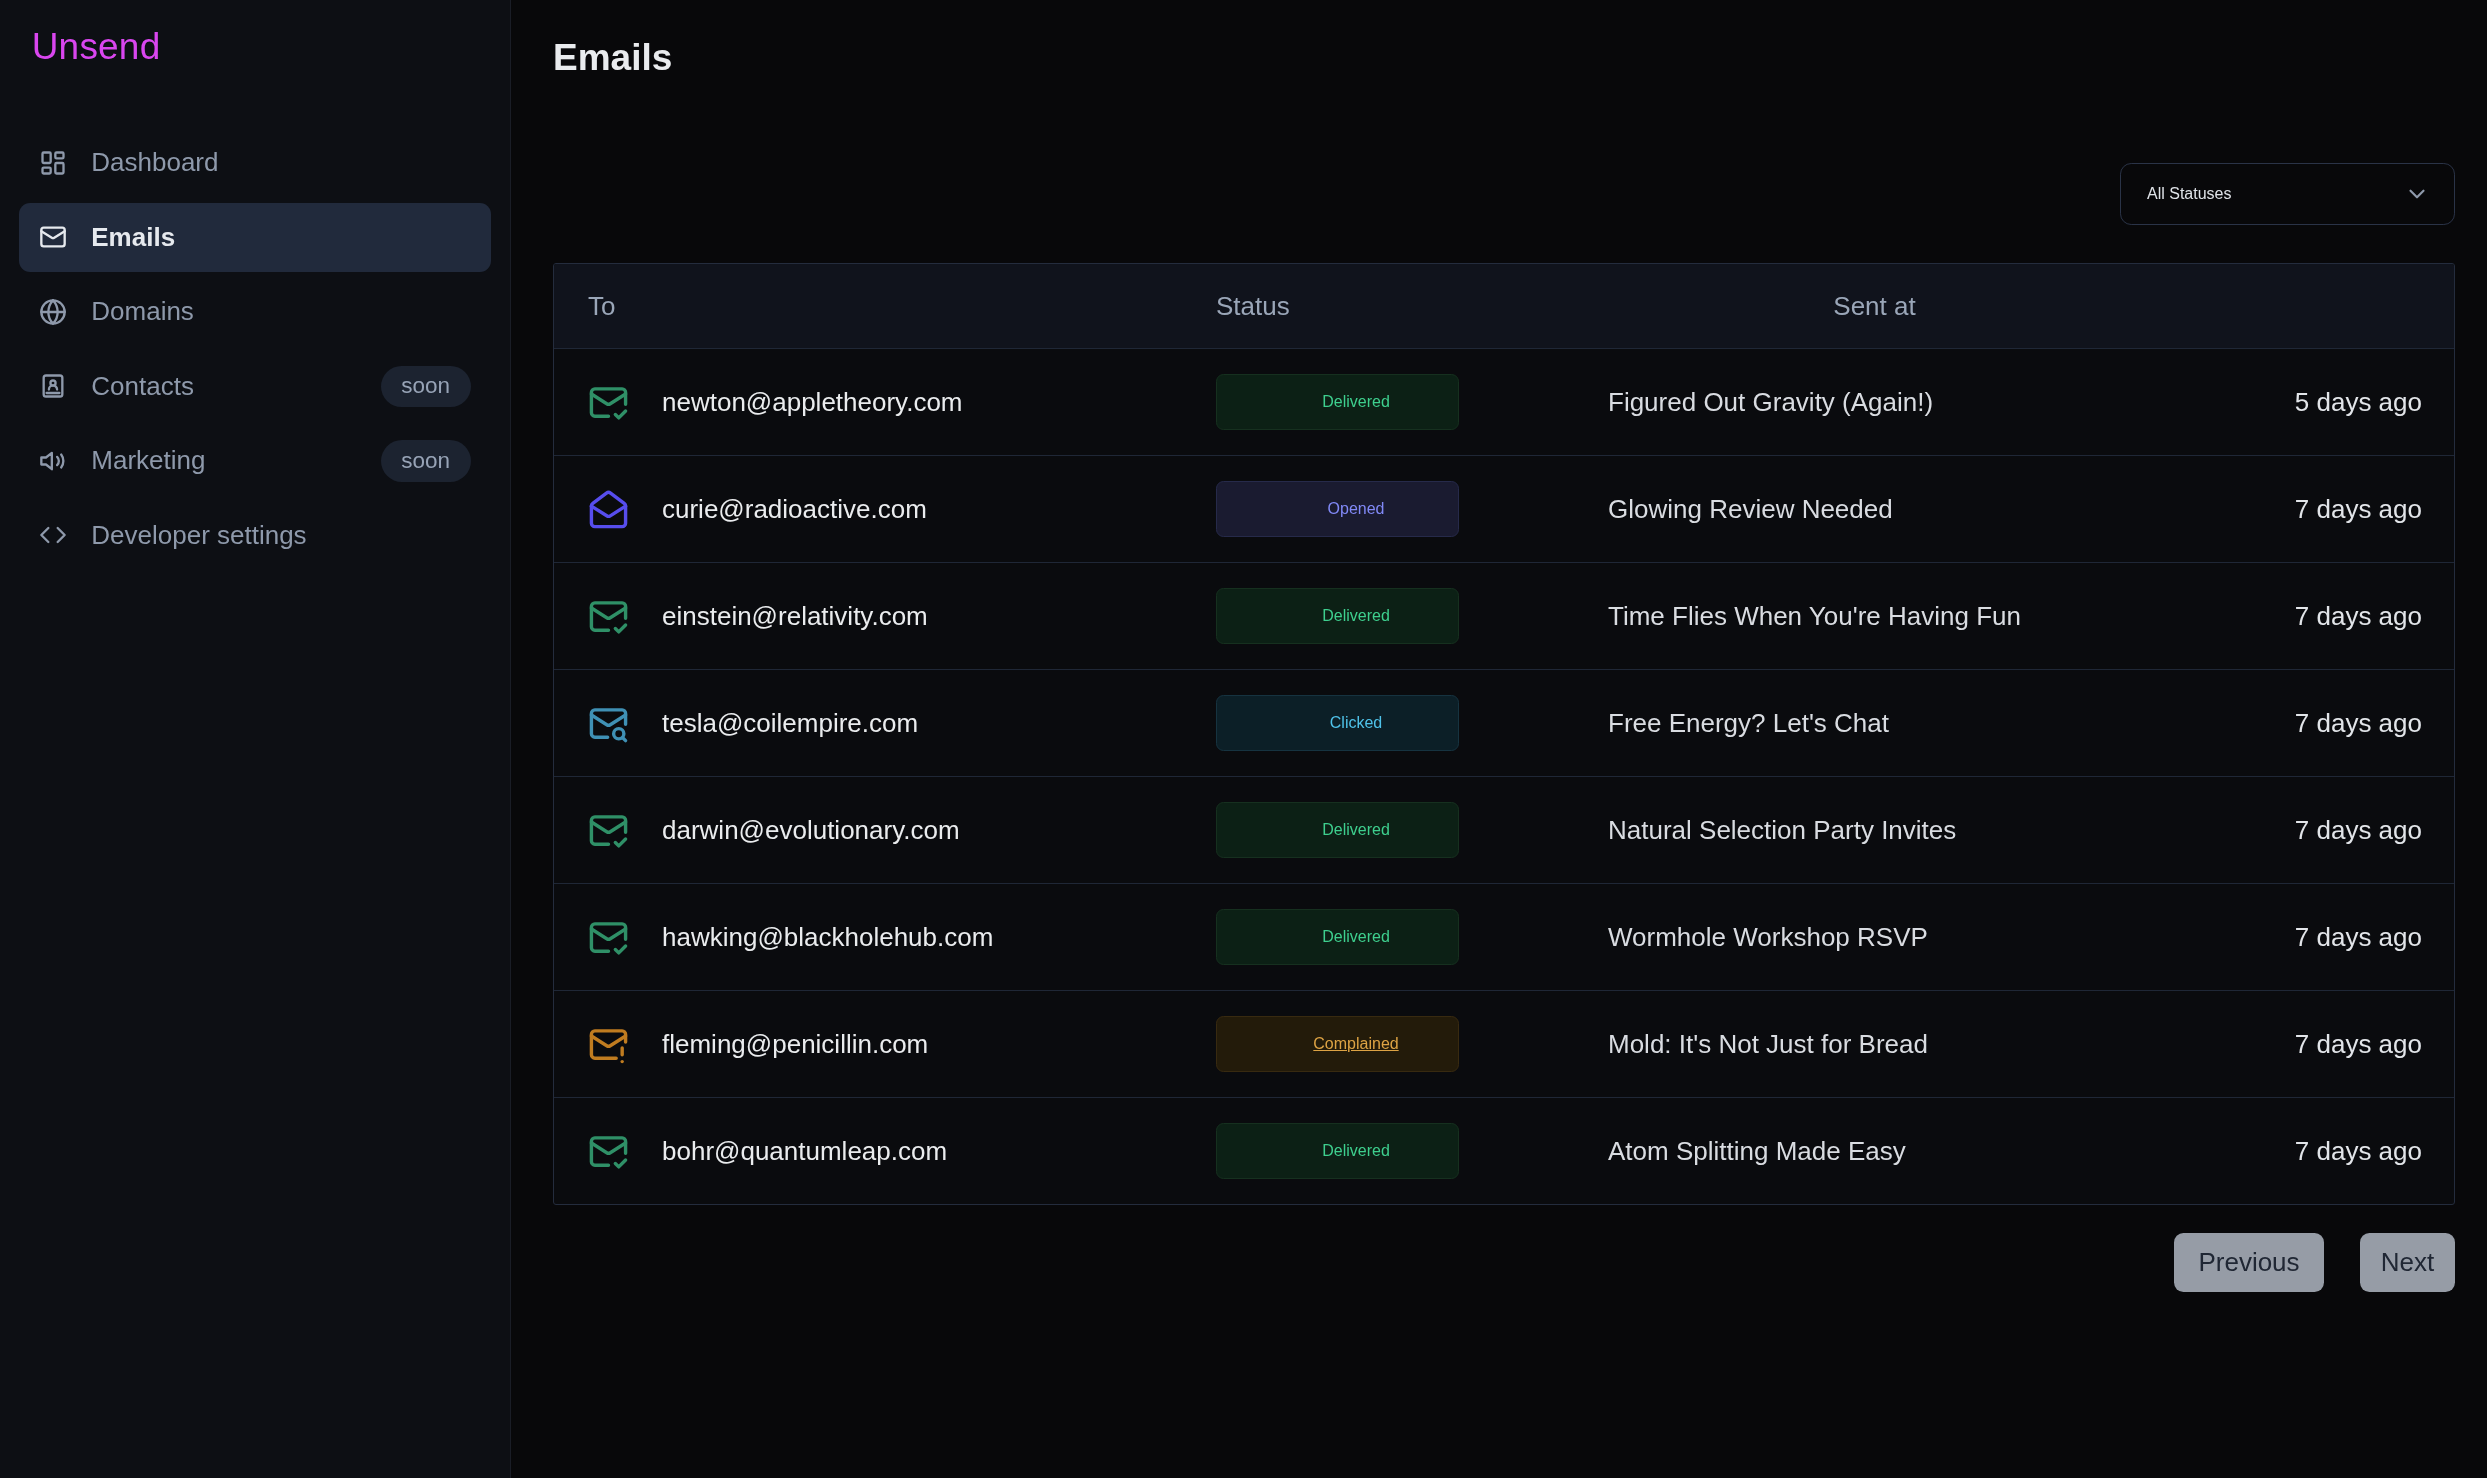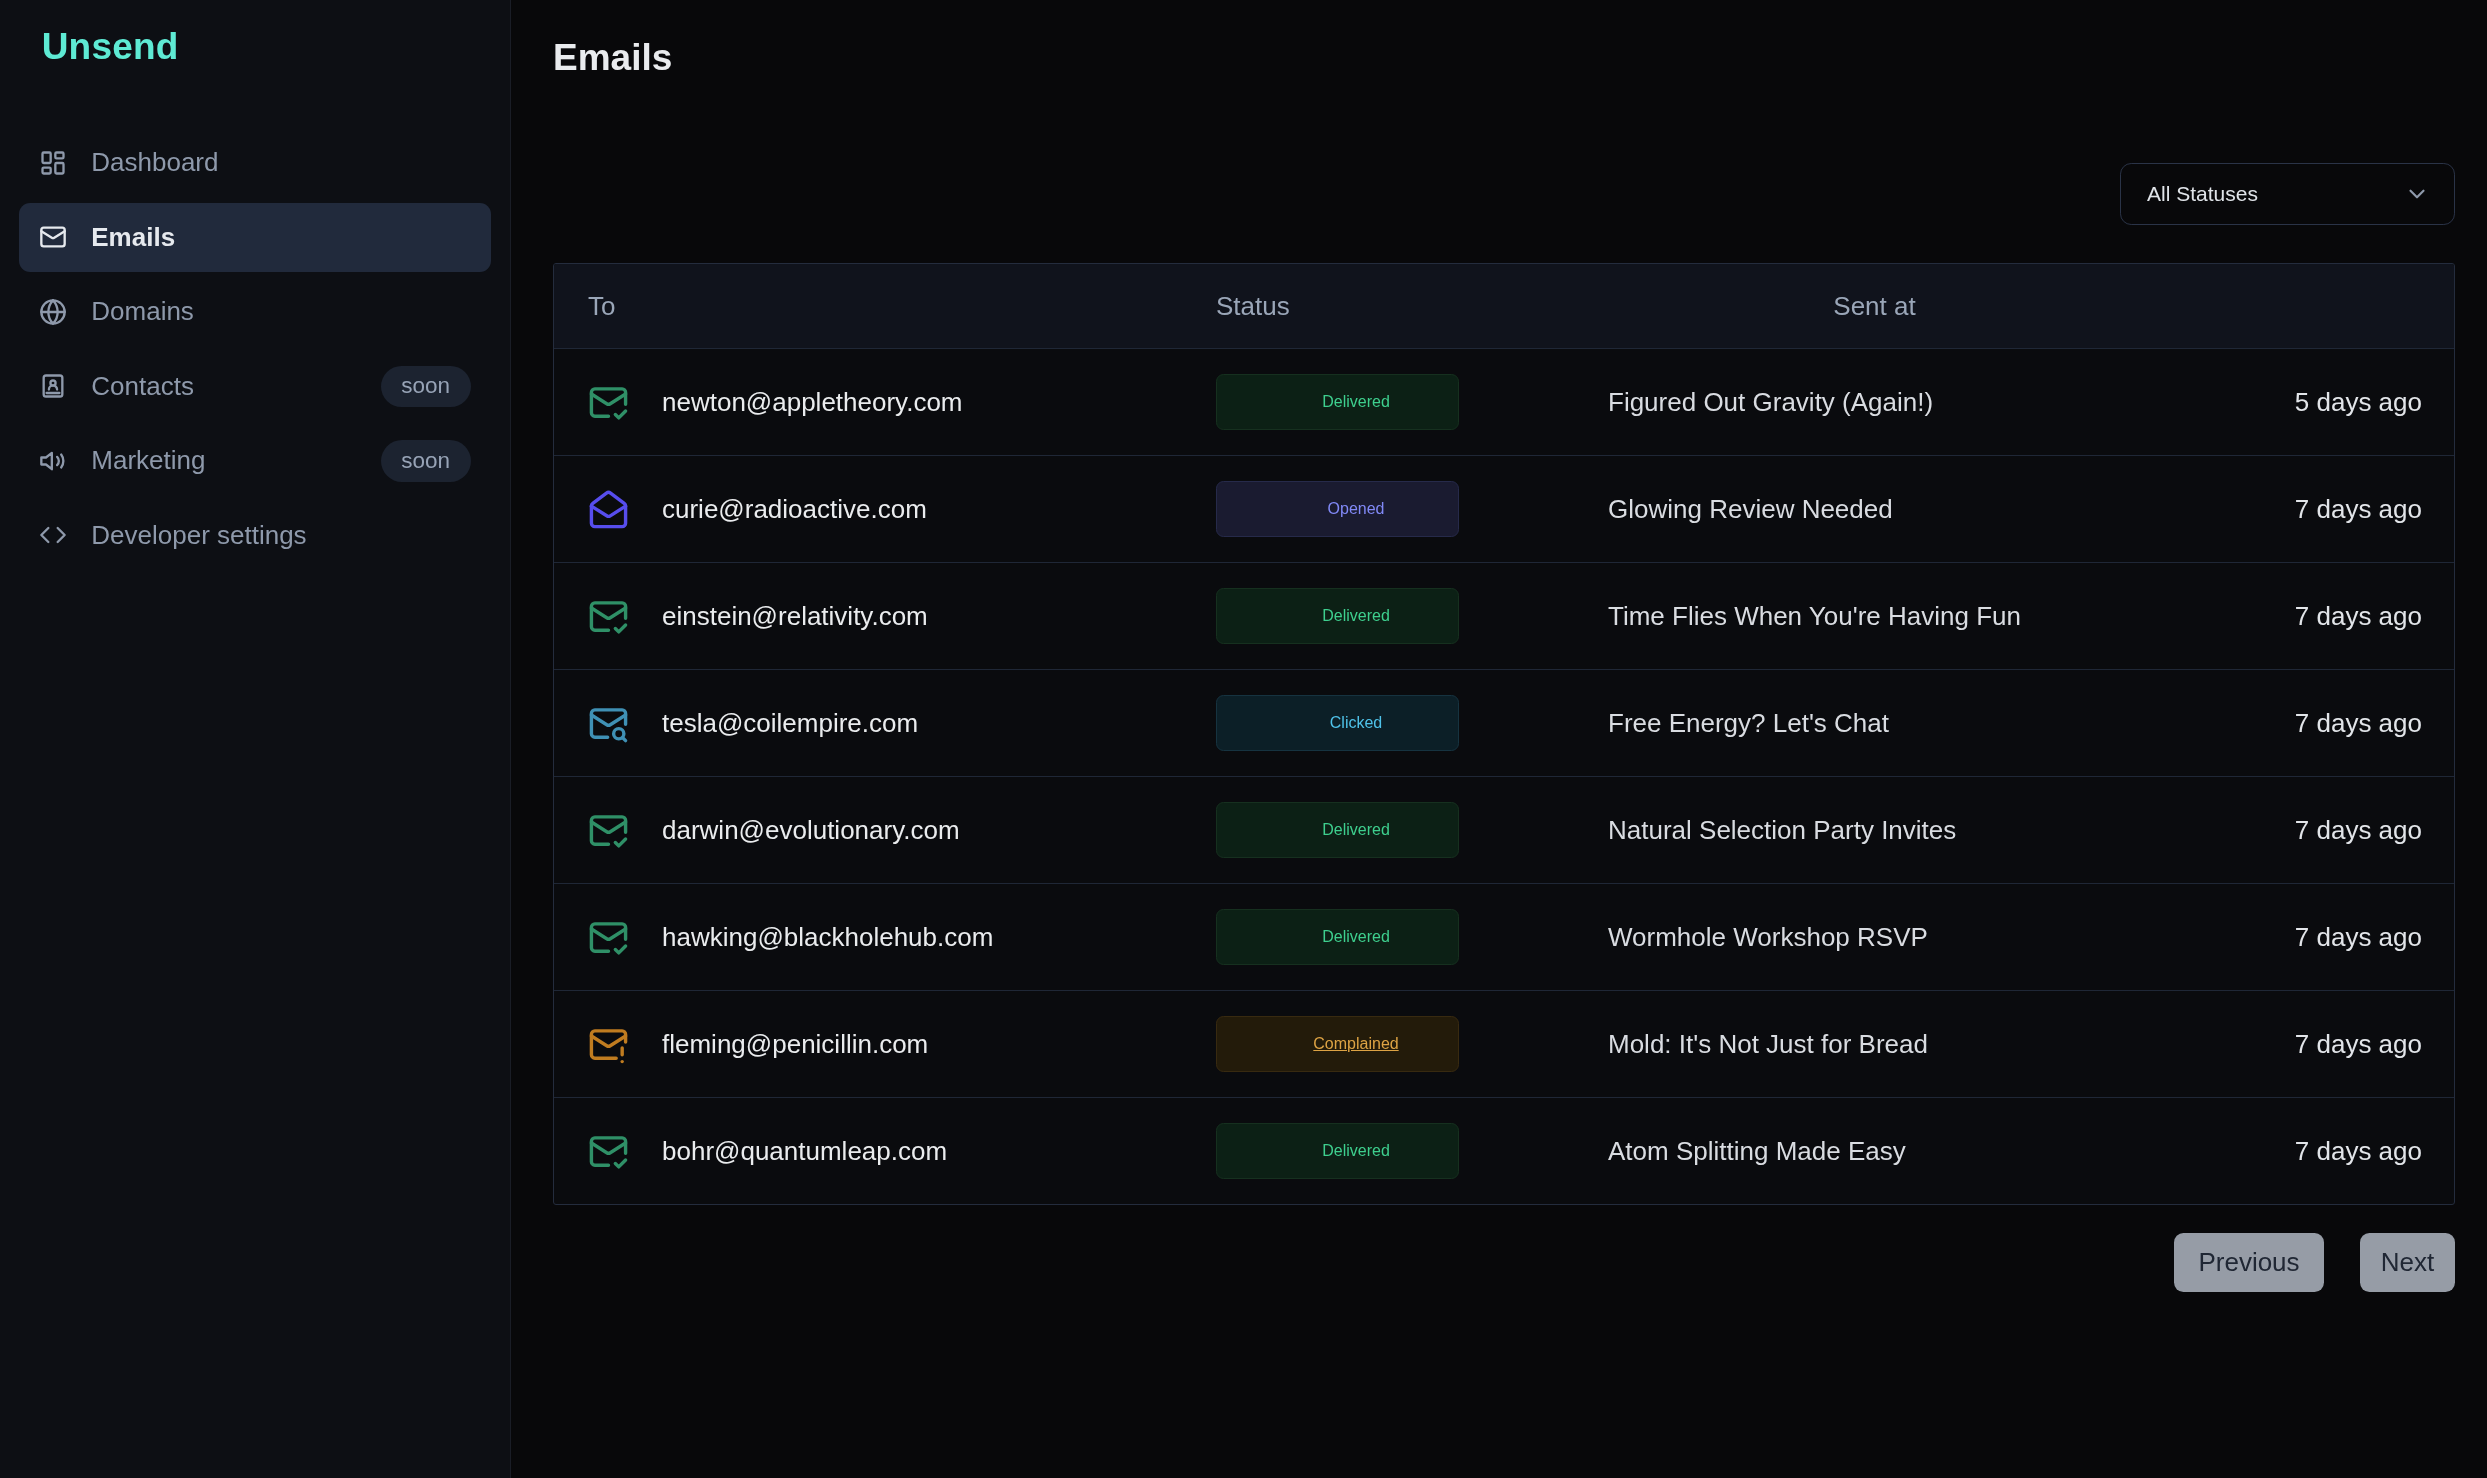--- a/index.html
+++ b/index.html
@@ -6,21 +6,21 @@
   html,body { background:#08080a; }
   body { font-family:"Liberation Sans","DejaVu Sans",sans-serif; color:#e7e9ec; }
   .app { display:flex; width:2487px; height:1478px; overflow:hidden; }
 
   
   .sidebar {
     width:511px; min-width:511px; height:100%;
     background:#0d0f14; border-right:0.9px solid #1a1d26;
     padding:26px 18.7px 0 18.7px;
   }
-  .logo { margin-left:23px; font-size:37px; font-weight:700; letter-spacing:0.2px; color:#5eead4; }
+  .logo { margin-left:13px; font-size:37px; font-weight:400; letter-spacing:0.2px; color:#d946ef; }
   .nav { margin-top:60px; }
   .nav-item {
     display:flex; align-items:center; gap:24px;
     height:69px; padding:0 20.6px; margin-bottom:5.6px;
     border-radius:11.2px; cursor:pointer;
     color:#8e99ab; font-size:26px; font-weight:500;
   }
   .nav-item.selected { background:#212a3c; color:#e6e9ee; font-weight:600; }
   .nav-icon { width:28px; height:28px; display:inline-flex; flex:none; }
   .nav-icon svg { width:100%; height:100%; }
@@ -32,21 +32,21 @@
   
   .main { flex:1; padding:37px 32px 0 42px; }
   .page-title { font-size:37px; font-weight:700; color:#e9ebee; }
 
   .toolbar { display:flex; justify-content:flex-end; margin-top:84px; }
   .status-select {
     width:335px; height:62px; background:transparent;
     border:0.9px solid #2a3347; border-radius:11.2px;
     display:flex; align-items:center; justify-content:space-between;
     padding:0 24px 0 26px; cursor:pointer;
-    color:#e0e4e9; font-size:21px;
+    color:#e0e4e9; font-size:16px;
   }
   .chevron { width:26px; height:26px; color:#8e99ab; display:inline-flex; }
   .chevron svg { width:100%; height:100%; }
 
   
   .table {
     margin-top:38px; border:0.9px solid #242c3d; border-radius:3px;
     background:#0a0b0e; overflow:hidden;
   }
   .thead-row, .tr {

